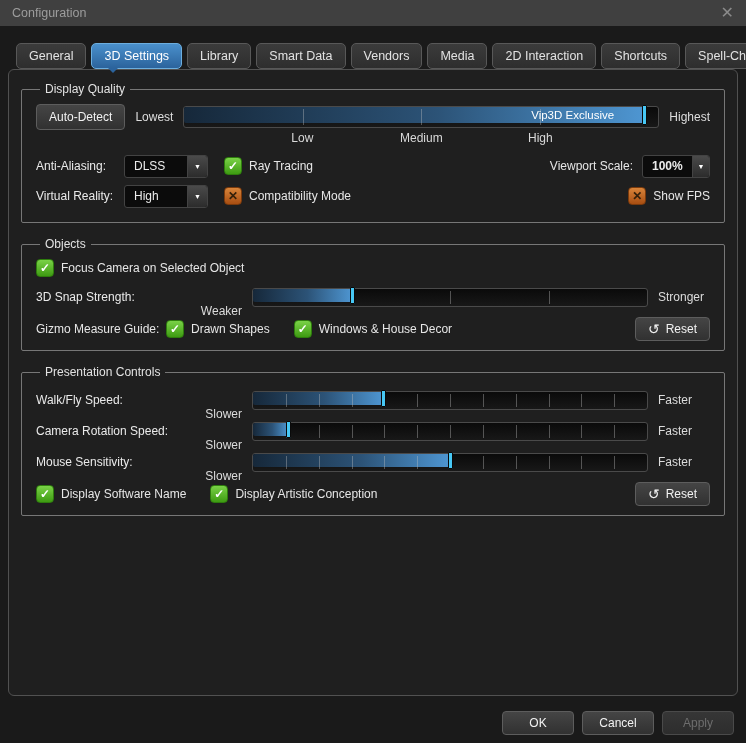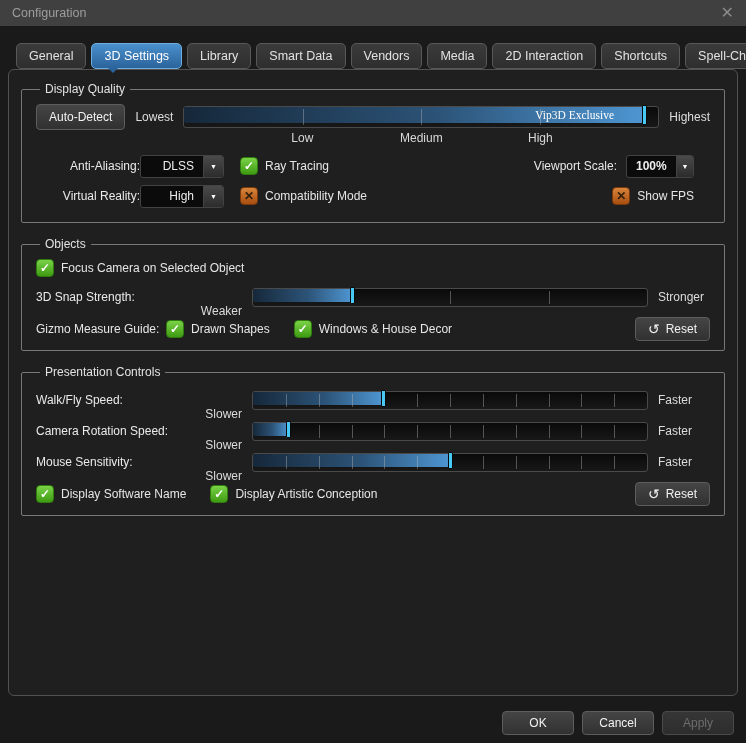--- a/index.html
+++ b/index.html
@@ -49,33 +49,33 @@
   .check { display:inline-flex; align-items:center; gap:7px; }
   .cb { width:18px; height:18px; border-radius:4px; display:inline-flex; align-items:center;
     justify-content:center; font-size:12px; font-weight:bold; flex:none; }
   .cb-on  { background:linear-gradient(#7ad247,#3e9b12); border:1px solid #2e7d0d; color:#fff; }
   .cb-off { background:linear-gradient(#d8843a,#a84e12); border:1px solid #7a3a0c; color:#33200a; }
   
   .slider { position:relative; height:19px; border:1px solid #4a4a4a; border-radius:3px;
     background:linear-gradient(#0a0a0a,#181818); }
   .slider.big { height:22px; }
   .fill { position:absolute; left:0; top:0; bottom:4px; border-radius:2px 0 0 2px;
-    background:linear-gradient(90deg,#16283a 0%, #2c5377 55%, #4e96d2 100%);font-family:Liberation Serif, serif; }
+    background:linear-gradient(90deg,#16283a 0%, #2c5377 55%, #4e96d2 100%); }
   .handle { position:absolute; right:-3px; top:-2px; bottom:-2px; width:5px;
     background:#47c8f5; border:1px solid #0a0a0a; border-radius:1px; z-index:4; }
   .tick { position:absolute; top:2px; bottom:2px; width:1px; background:rgba(195,195,195,.38); z-index:2; }
   .badge { position:absolute; right:30px; top:0; bottom:0; display:flex; align-items:center;
     color:#fff; font-size:11.5px; white-space:nowrap; z-index:3; }
   .scale-labels { position:relative; height:17px; margin-top:3px; color:#d9d9d9; }
   .scale-labels span { position:absolute; transform:translateX(-50%); }
   
   .dq-row1 { display:flex; align-items:flex-start; gap:10px; margin:6px 0 2px; }
   .slider-col { flex:1; margin-top:2px; }
   .inline-lab { line-height:26px; color:#dedede; white-space:nowrap; }
-  .form-row { display:flex; align-items:center; height:24px; margin:6px 16px;text-align:right; }
+  .form-row { display:flex; align-items:center; height:24px; margin:6px 0; }
   .form-label { width:88px; color:#eaeaea; }
   .gap16 { width:16px; } .gap24 { width:24px; }
   .row-label { width:158px; color:#eaeaea; }
   .end-label { width:48px; text-align:right; margin-right:10px; color:#dcdcdc;margin-top:28px; }
   .right-label { margin-left:10px; color:#dcdcdc; width:52px; white-space:nowrap; }
   .slider-row { display:flex; align-items:center; height:24px; margin:7px 0; }
   .slider-row .slider { flex:1; }
   .obj-check-row { display:flex; align-items:center; margin:6px 0 8px; }
   .last-row { display:flex; align-items:center; margin-top:6px; height:26px; }
   

